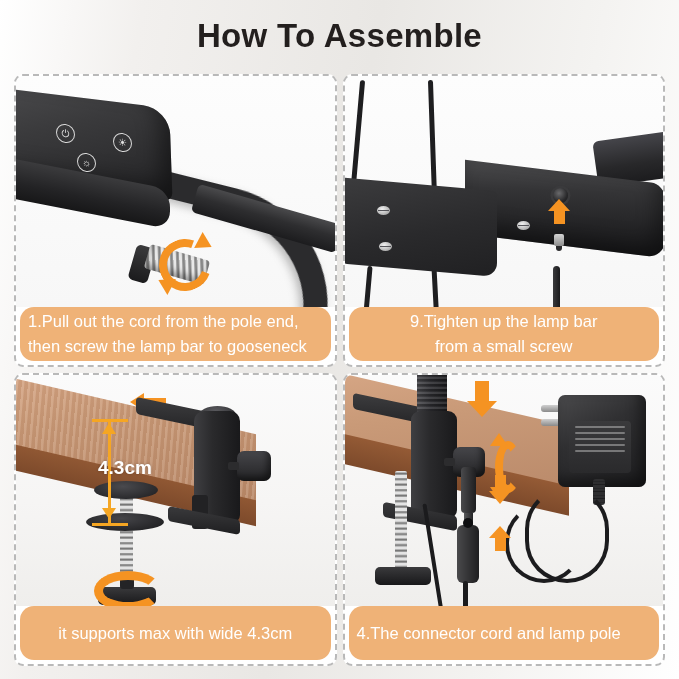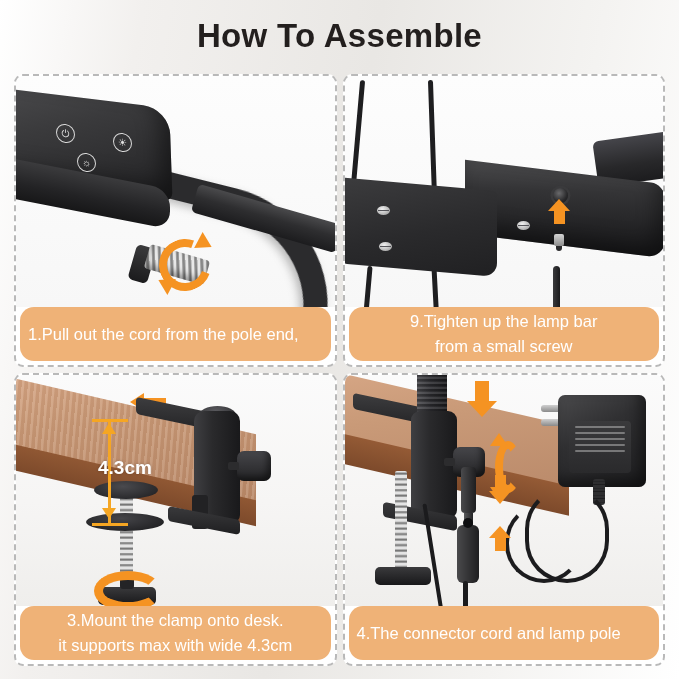--- a/index.html
+++ b/index.html
@@ -564,20 +564,21 @@
         <div class="touch-icon ti-2">☀</div>
         <div class="touch-icon ti-3">☼</div>
         <div class="p1-collar"></div>
         <div class="p1-thread"></div>
         <div class="rot-ring p1-rot"></div>
         <div class="p1-rot-a"></div>
         <div class="p1-rot-b"></div>
       </div>
       <div class="caption">
         <span>1.Pull out the cord from the pole end,</span>
+        <span>then screw the lamp bar to gooseneck</span>
       </div>
     </div>
 
     <div class="panel">
       <div class="scene">
         <div class="p1-bg"></div>
         <div class="p2-rod p2-r1"></div>
         <div class="p2-rod p2-r2"></div>
         <div class="p2-rod p2-r3"></div>
         <div class="p2-rod p2-r4"></div>
@@ -619,21 +620,20 @@
         <div class="dim-cap-t"></div>
         <div class="dim-cap-b"></div>
         <div class="dim-line"></div>
         <div class="dim-arrow-t"></div>
         <div class="dim-arrow-b"></div>
         <div class="dim-label">4.3cm</div>
         <div class="rot-ring p3-rot"></div>
         <div class="p3-rot-arrow"></div>
       </div>
       <div class="caption center">
-        <span>3.Mount the clamp onto desk.</span>
         <span>it supports max with wide 4.3cm</span>
       </div>
     </div>
 
     <div class="panel">
       <div class="scene">
         <div class="room-bg"></div>
         <div class="p4-desk-front"></div>
         <div class="p4-desk-top"></div>
         <div class="p4-clamp-plate"></div>

